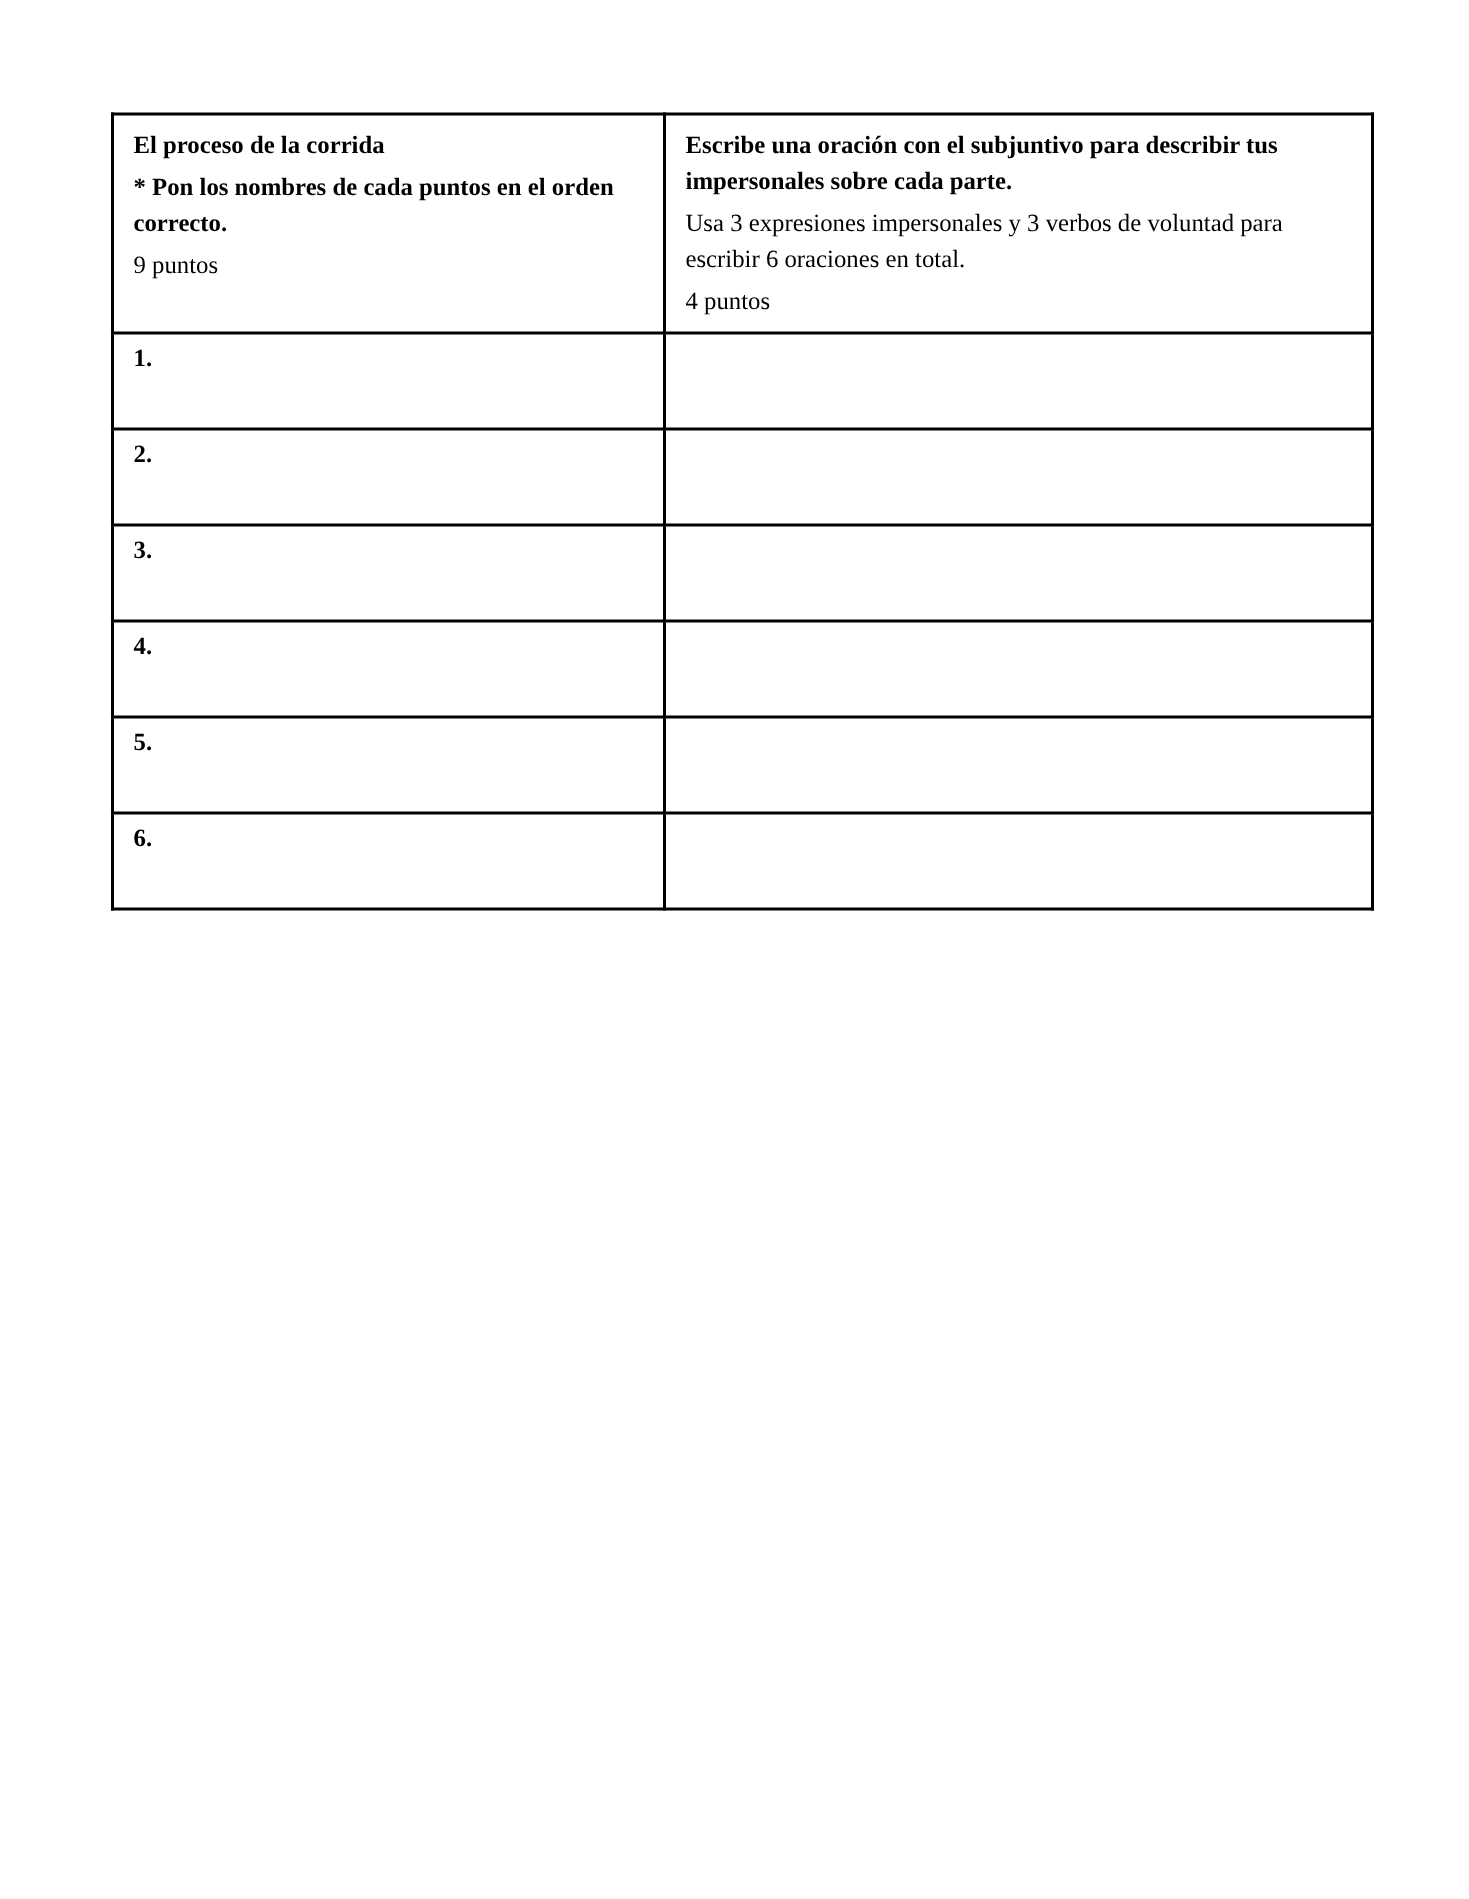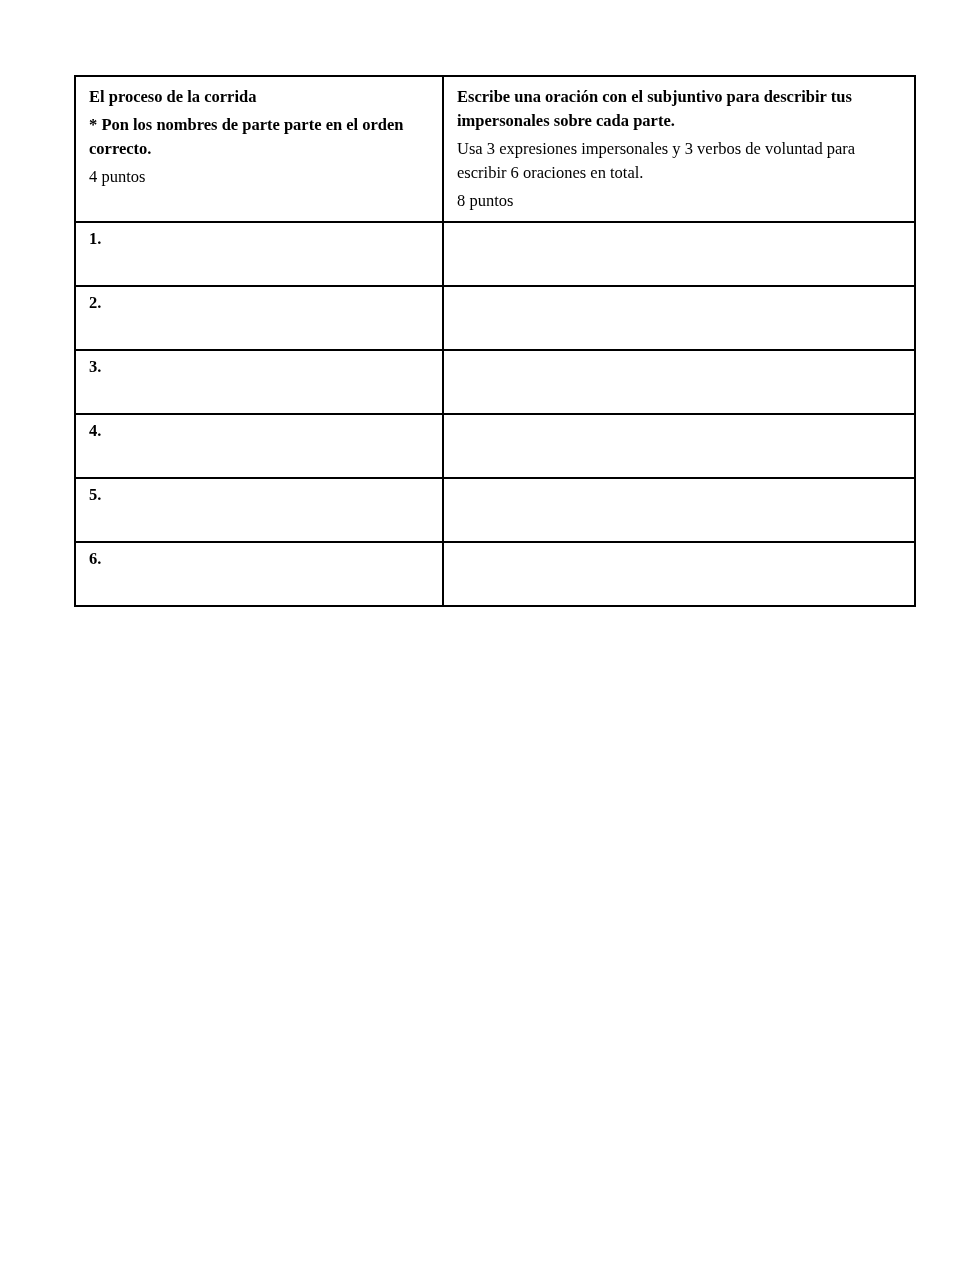--- a/index.html
+++ b/index.html
@@ -47,27 +47,27 @@
 <div class="page">
   <table class="worksheet-table">
     <colgroup>
       <col class="col-left">
       <col class="col-right">
     </colgroup>
     <tbody>
       <tr class="header-row">
         <td>
           <div class="bold">El proceso de la corrida</div>
-          <div class="bold">* Pon los nombres de parte parte en el orden correcto.</div>
-          <div class="italic">4 puntos</div>
+          <div class="bold">* Pon los nombres de cada puntos en el orden correcto.</div>
+          <div class="italic">9 puntos</div>
         </td>
         <td>
           <div class="bold">Escribe una oración con el subjuntivo para describir tus impersonales sobre cada parte.</div>
           <div class="italic">Usa 3 expresiones impersonales y 3 verbos de voluntad para escribir 6 oraciones en total.</div>
-          <div class="italic">8 puntos</div>
+          <div class="italic">4 puntos</div>
         </td>
       </tr>
       <tr class="body-row">
         <td><span class="row-number">1.</span></td>
         <td></td>
       </tr>
       <tr class="body-row">
         <td><span class="row-number">2.</span></td>
         <td></td>
       </tr>

